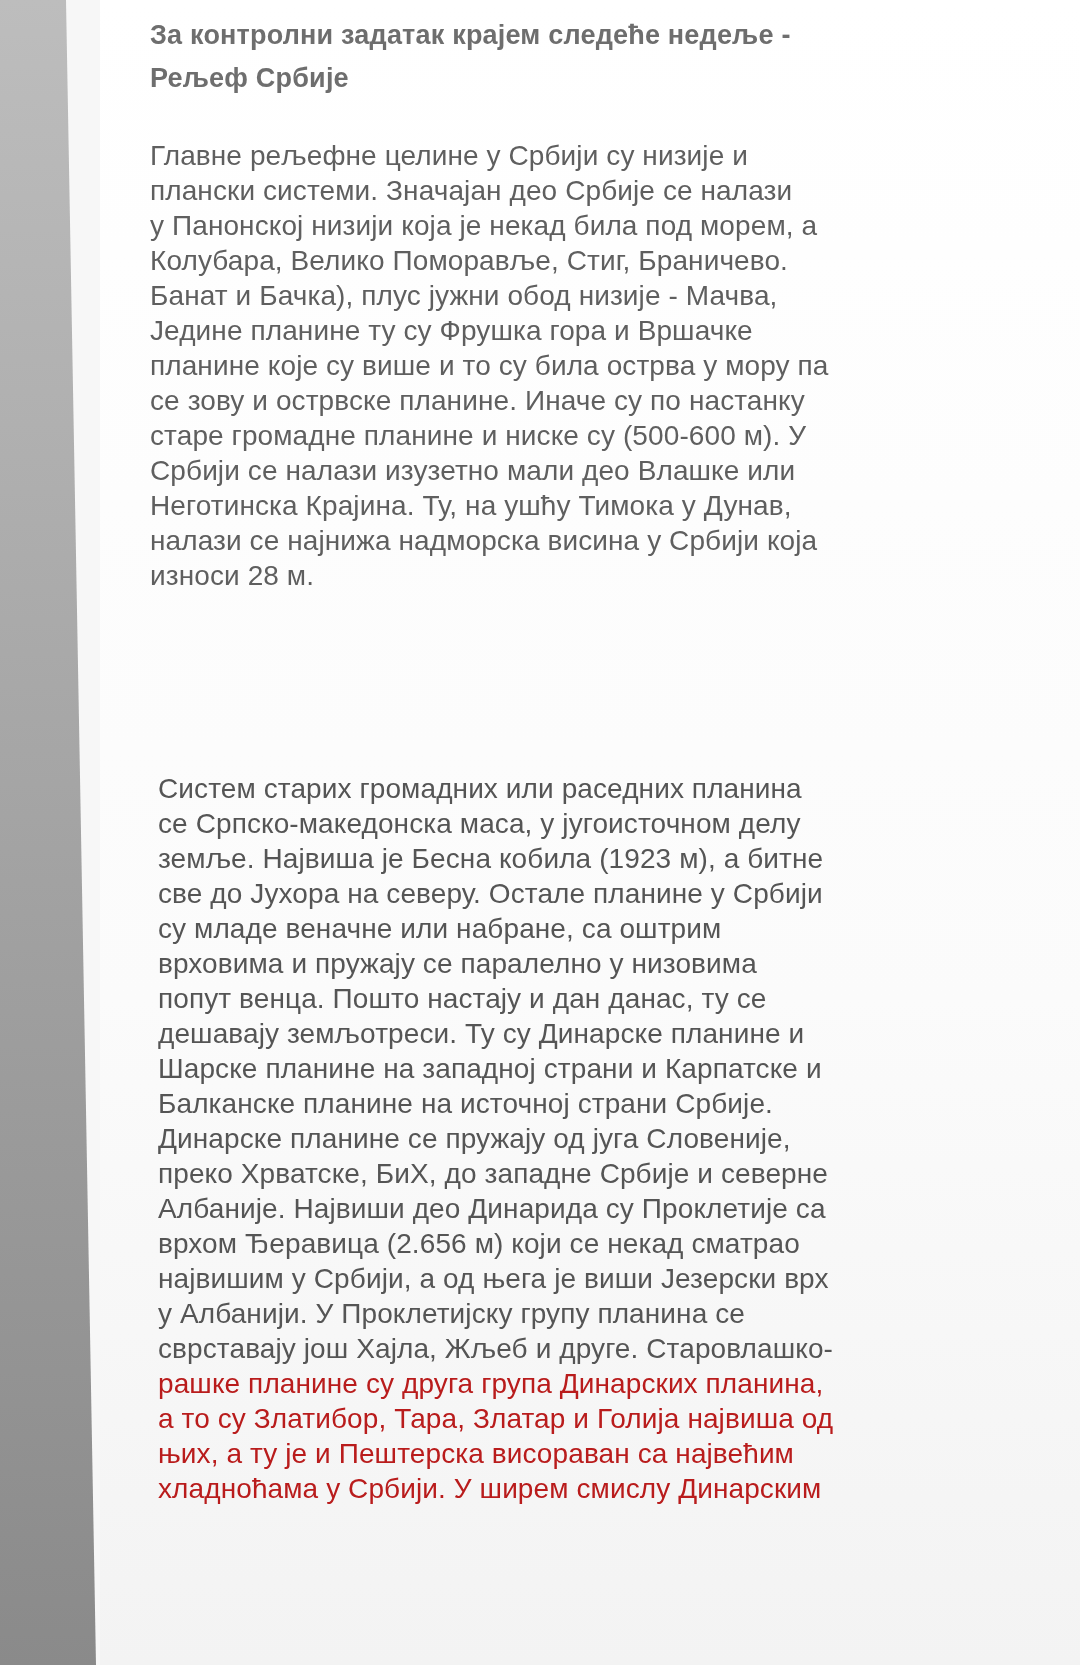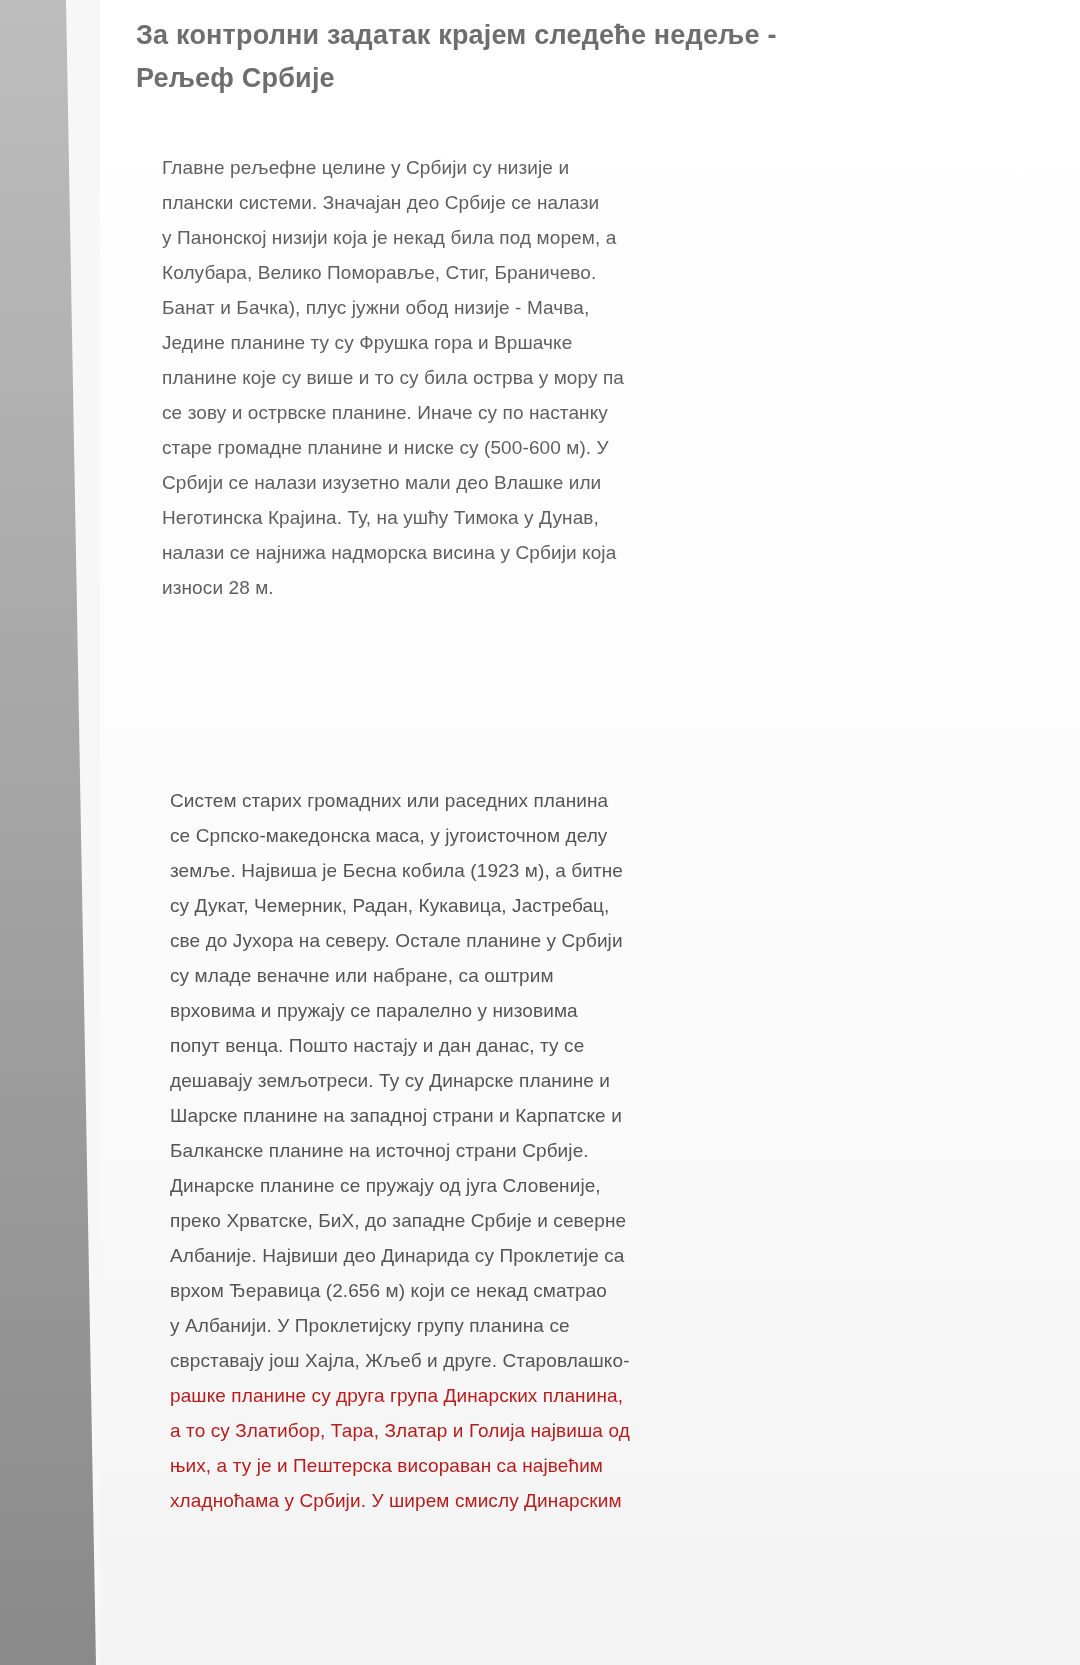--- a/index.html
+++ b/index.html
@@ -26,34 +26,34 @@
     .page {
       position: absolute;
       left: 100px;
       top: 0;
       width: 980px;
       height: 1665px;
       background: linear-gradient(to bottom, #ffffff 0%, #fbfbfb 60%, #f3f3f3 100%);
     }
     .doc-title {
       position: absolute;
-      left: 136px;
+      left: 150px;
       top: 14px;
       margin: 0;
       font-weight: bold;
       font-size: 27px;
       line-height: 43px;
       color: #6e6e6e;
       letter-spacing: 0.2px;
     }
     .doc-title .line { display: block; white-space: nowrap; }
     .para {
       position: absolute;
-      margin: 12px;
-      font-size: 19px;
+      margin: 0;
+      font-size: 28px;
       color: #5f5f5f;
       letter-spacing: 0.1px;
     }
     .para .line {
       display: block;
       white-space: nowrap;
       height: 35px;
       line-height: 35px;
     }
     .para1 { left: 150px; top: 138px; }
@@ -84,31 +84,31 @@
   <span class="line">Србији се налази изузетно мали део Влашке или</span>
   <span class="line">Неготинска Крајина. Ту, на ушћу Тимока у Дунав,</span>
   <span class="line">налази се најнижа надморска висина у Србији која</span>
   <span class="line">износи 28 м.</span>
 </div>
 
 <div class="para para2">
   <span class="line">Систем старих громадних или раседних планина</span>
   <span class="line">се Српско-македонска маса, у југоисточном делу</span>
   <span class="line">земље. Највиша је Бесна кобила (1923 м), а битне</span>
-  <span class="line">су Дукат, Чемерник, Радан, Кукавица, Јастребац,</span>
   <span class="line">све до Јухора на северу. Остале планине у Србији</span>
   <span class="line">су младе веначне или набране, са оштрим</span>
   <span class="line">врховима и пружају се паралелно у низовима</span>
   <span class="line">попут венца. Пошто настају и дан данас, ту се</span>
   <span class="line">дешавају земљотреси. Ту су Динарске планине и</span>
   <span class="line">Шарске планине на западној страни и Карпатске и</span>
   <span class="line">Балканске планине на источној страни Србије.</span>
   <span class="line">Динарске планине се пружају од југа Словеније,</span>
   <span class="line">преко Хрватске, БиХ, до западне Србије и северне</span>
   <span class="line">Албаније. Највиши део Динарида су Проклетије са</span>
   <span class="line">врхом Ђеравица (2.656 м) који се некад сматрао</span>
+  <span class="line">највишим у Србији, а од њега је виши Језерски врх</span>
   <span class="line">у Албанији. У Проклетијску групу планина се</span>
   <span class="line">сврставају још Хајла, Жљеб и друге. Старовлашко-</span>
   <span class="line dark">рашке планине су друга група Динарских планина,</span>
   <span class="line dark">а то су Златибор, Тара, Златар и Голија највиша од</span>
   <span class="line dark">њих, а ту је и Пештерска висораван са највећим</span>
   <span class="line dark">хладноћама у Србији. У ширем смислу Динарским</span>
 </div>
 
 </body></html>

